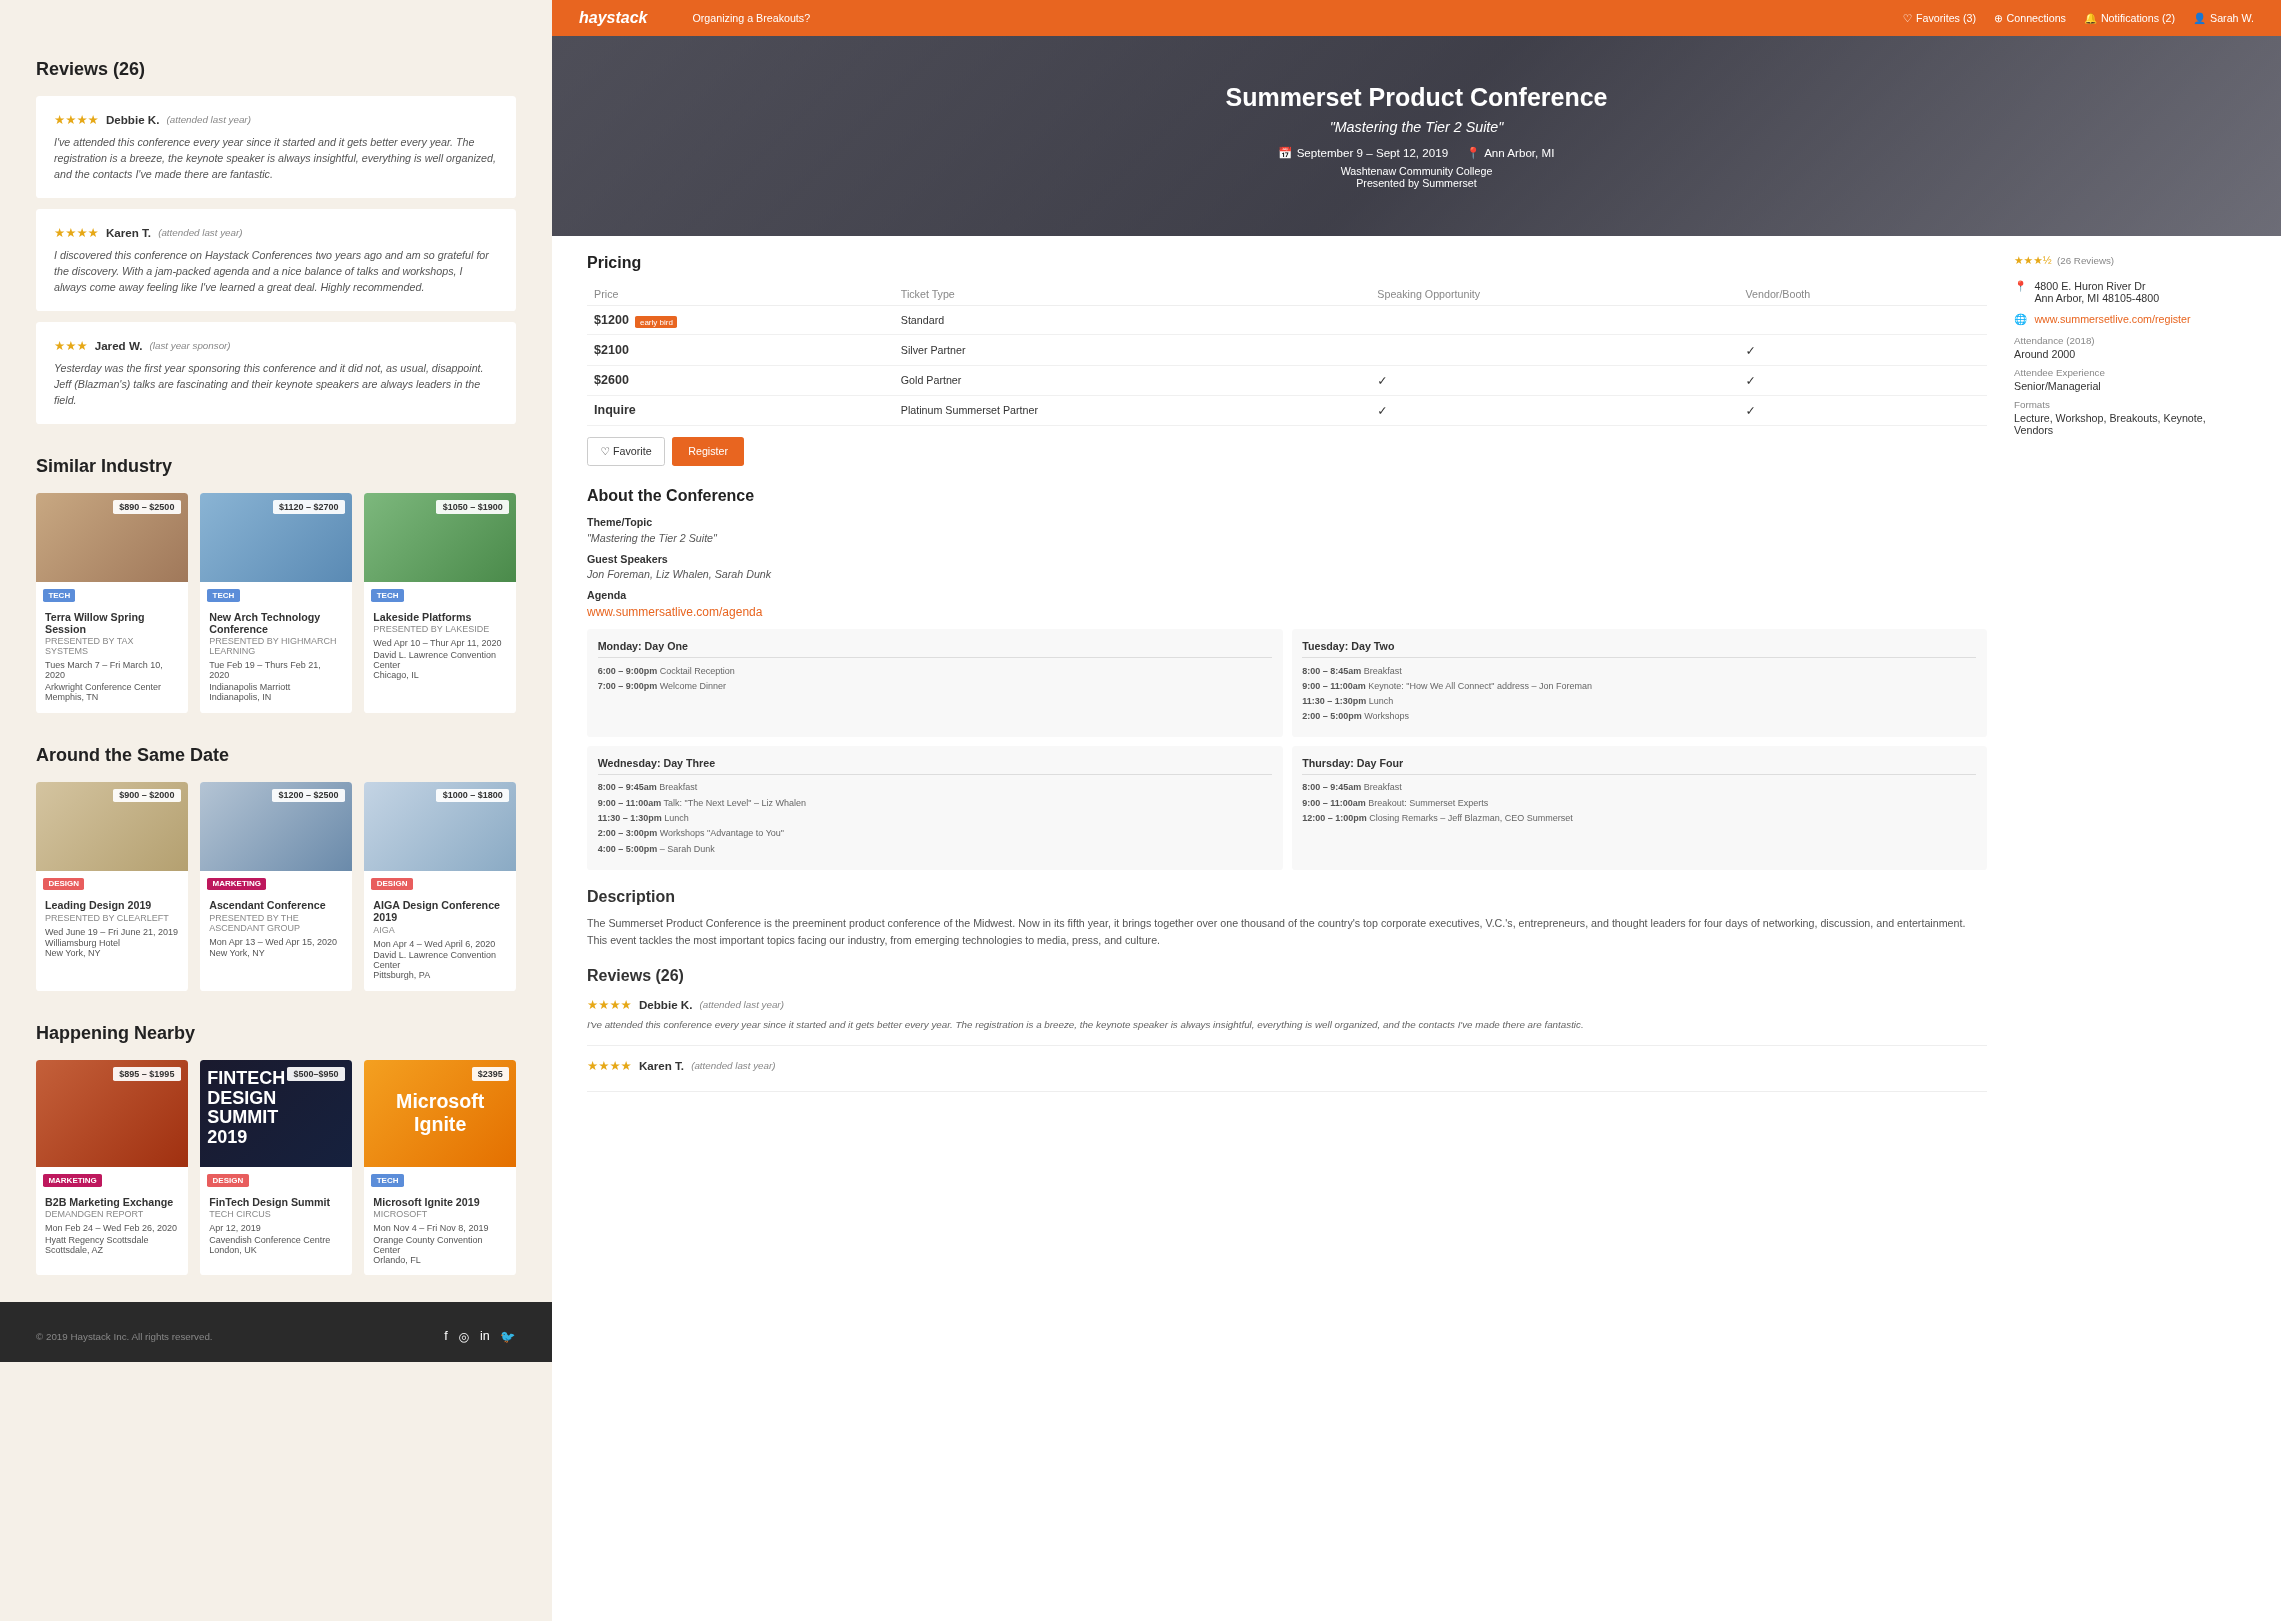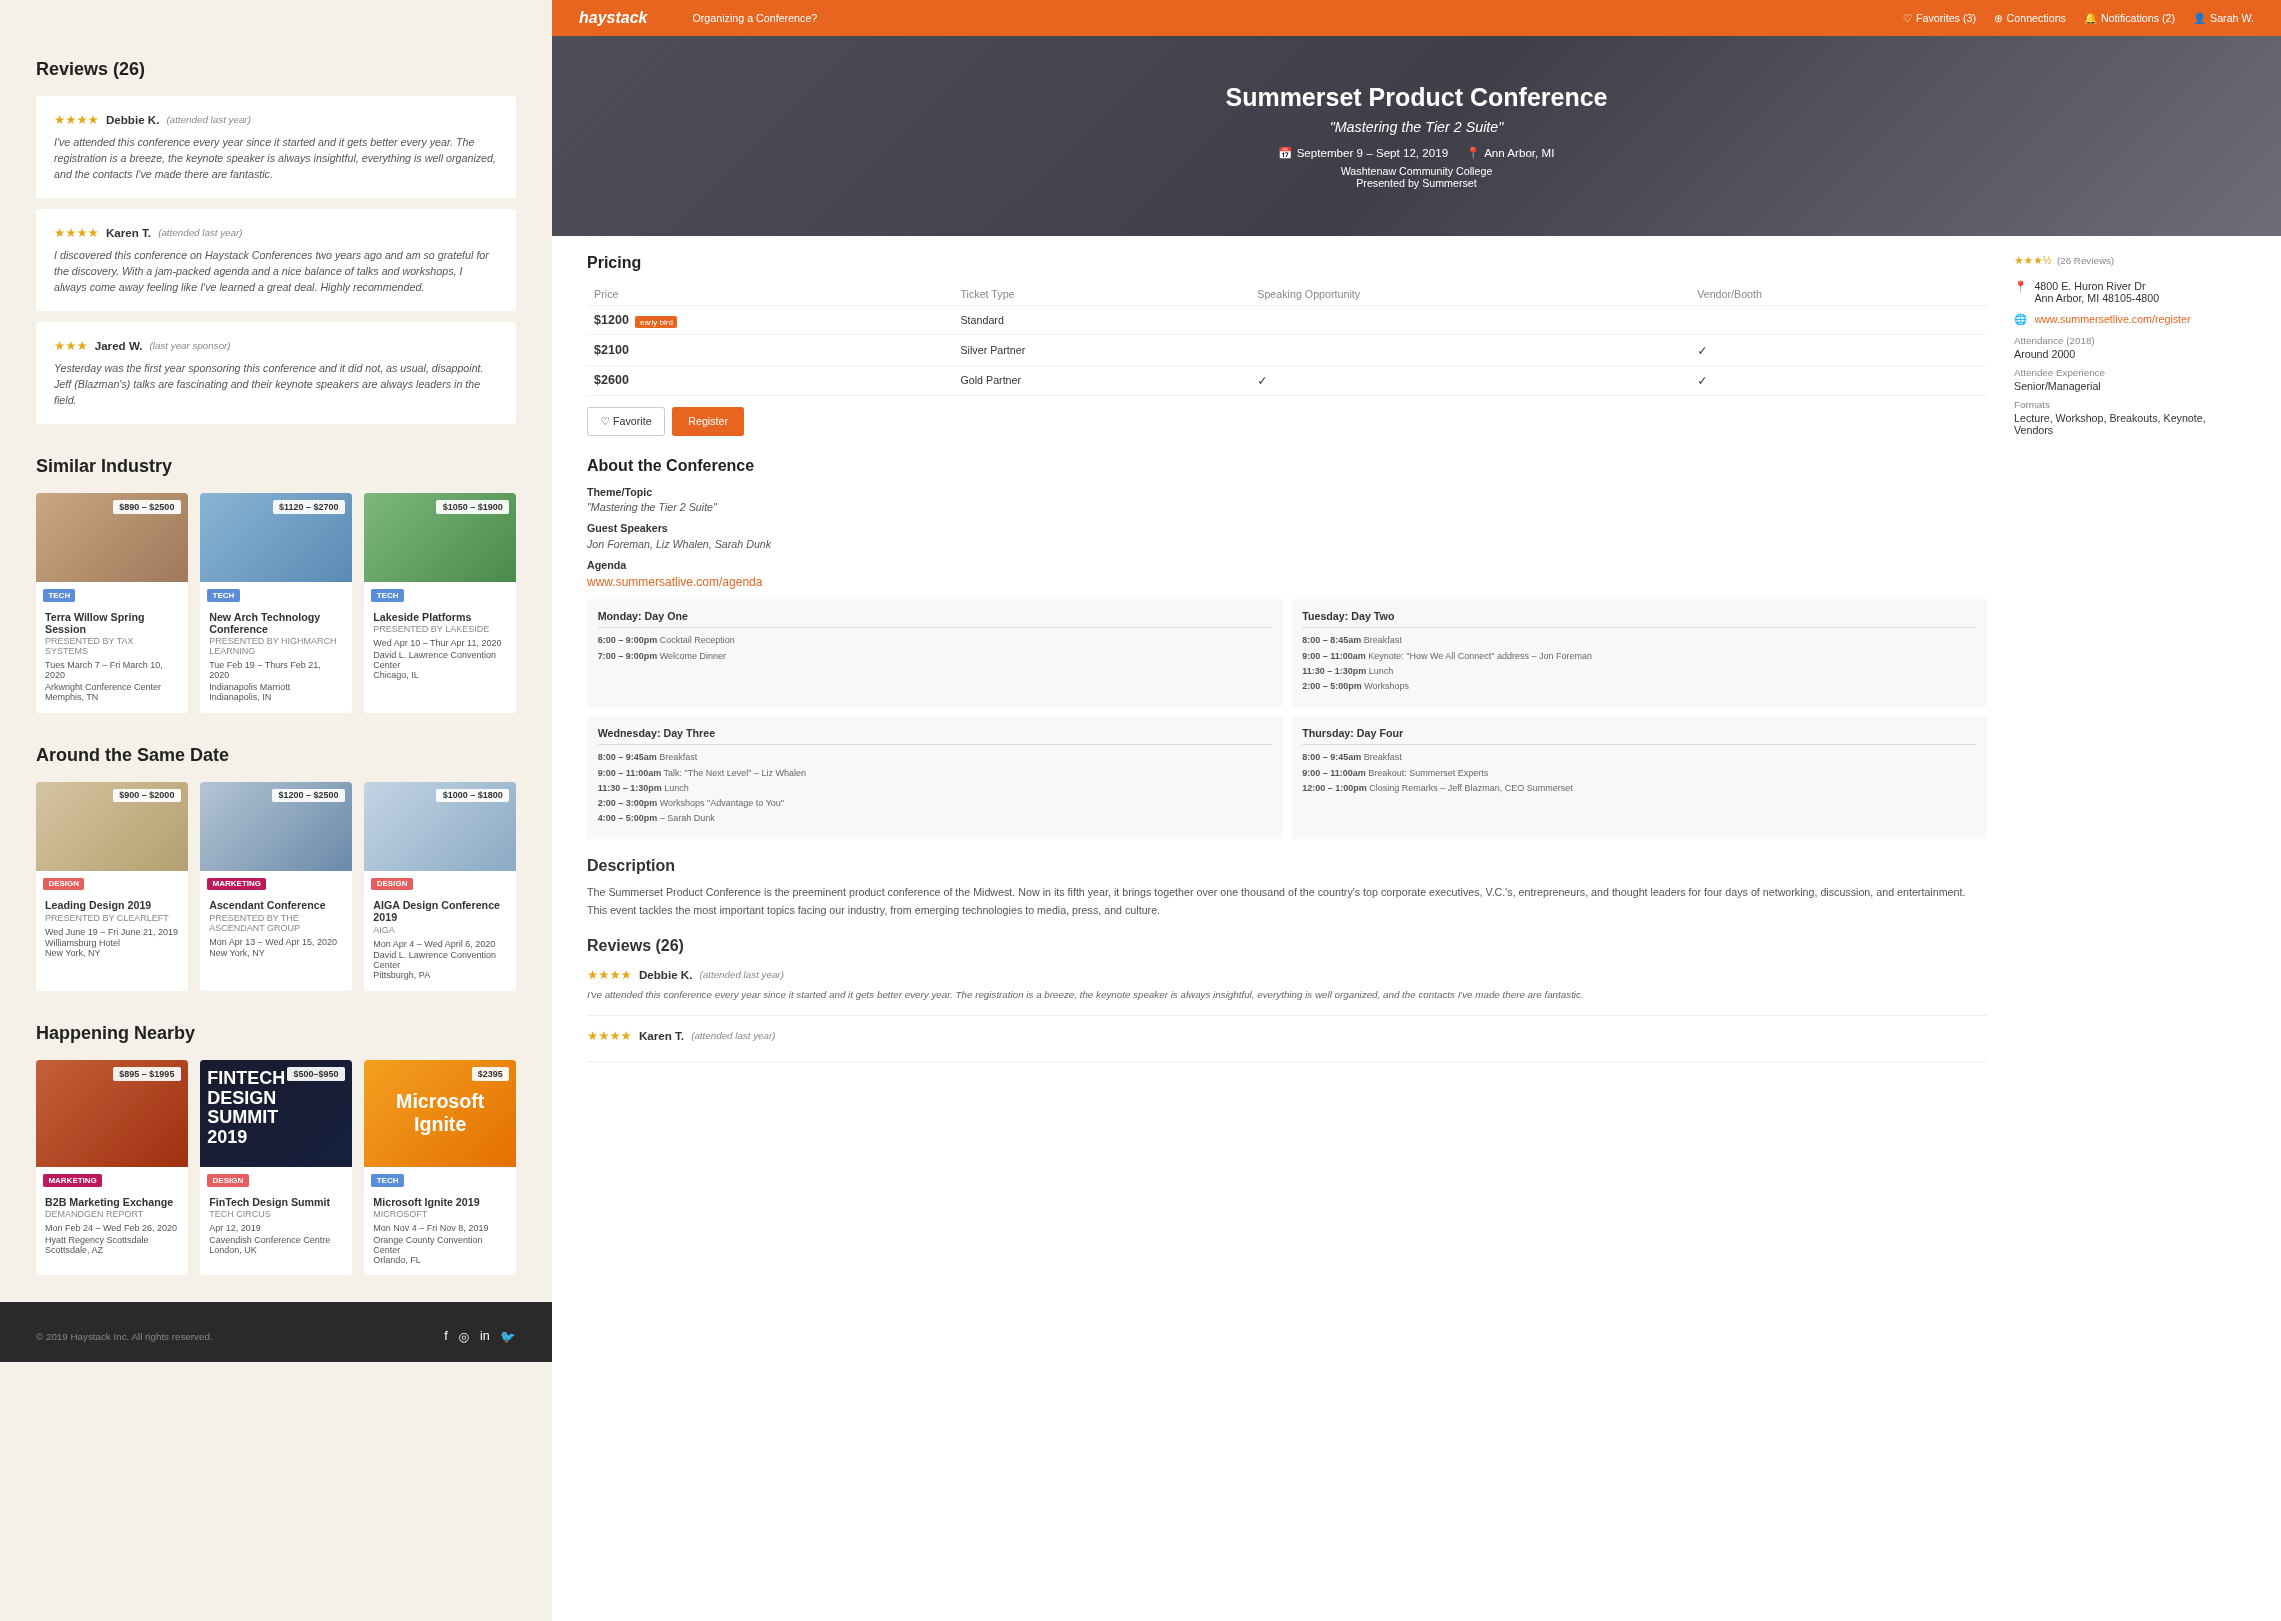--- a/index.html
+++ b/index.html
@@ -326,21 +326,21 @@
       </div>
     </div>
 
   </div>
 
   <div class="right-panel">
 
     <div class="navbar">
       <span class="nav-logo">haystack</span>
       <div class="nav-links">
-        <a class="nav-link">Organizing a Conference?</a>
+        <a class="nav-link">Organizing a Breakouts?</a>
       </div>
       <div class="nav-right">
         <span class="nav-right-item">
           <span>♡</span>
           <span>Favorites (3)</span>
         </span>
         <span class="nav-right-item">
           <span>⊕</span>
           <span>Connections</span>
         </span>
@@ -409,20 +409,28 @@
                 <td class="check-icon">✓</td>
               </tr>
               <tr>
                 <td>
                   <span class="price-value">$2600</span>
                 </td>
                 <td>Gold Partner</td>
                 <td class="check-icon">✓</td>
                 <td class="check-icon">✓</td>
               </tr>
+              <tr>
+                <td>
+                  <span class="price-value">Inquire</span>
+                </td>
+                <td>Platinum Summerset Partner</td>
+                <td class="check-icon">✓</td>
+                <td class="check-icon">✓</td>
+              </tr>
             </tbody>
           </table>
           <div class="action-row">
             <button class="favorite-btn">♡ Favorite</button>
             <button class="register-btn">Register</button>
           </div>
         </div>
 
         <div class="about-section">
           <div class="about-title">About the Conference</div>

